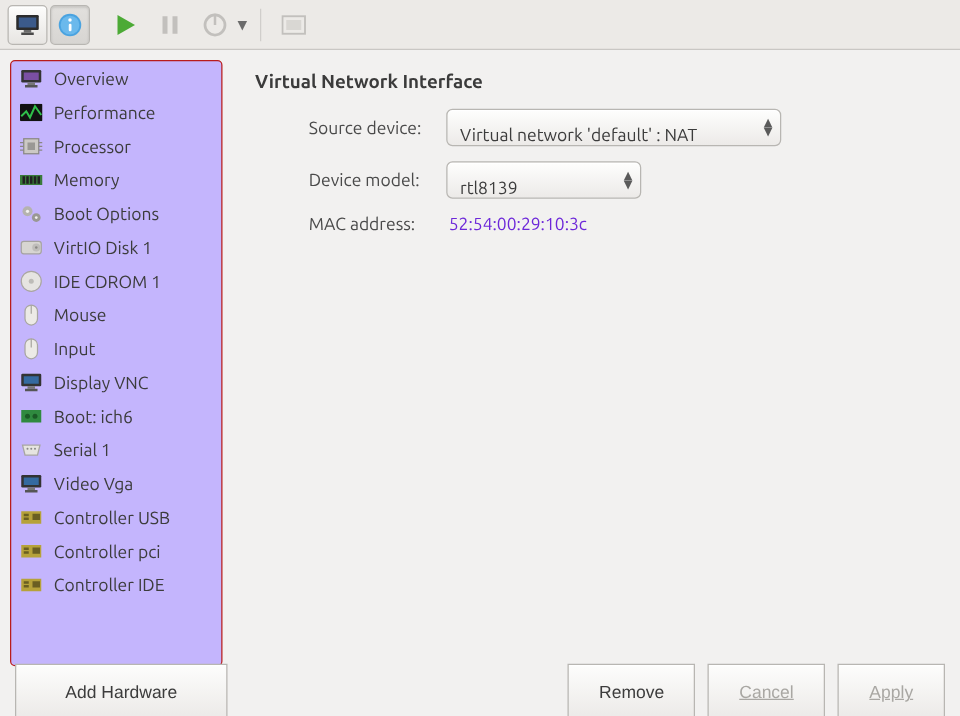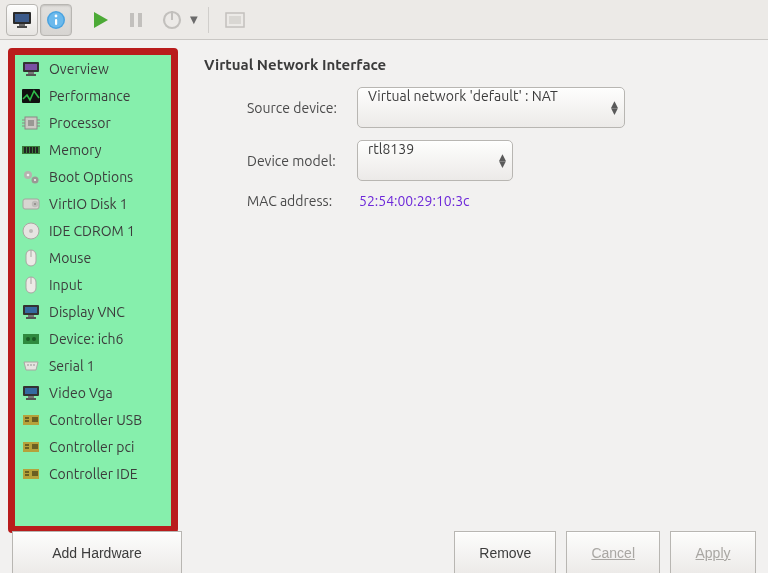--- a/index.html
+++ b/index.html
@@ -50,22 +50,22 @@
     height: 493px;
   }
   .sidebar-wrap {
     width: 186px;
     padding: 8px 8px 0 8px;
     display:flex; flex-direction:column;
     gap:8px;
   }
   .sidebar {
     flex:1;
-    border:7px solid #b91c1c;
-    background:#86efac;
+    border:1px solid #b91c1c;
+    background:#c4b5fd;
     border-radius:4px;
     overflow:auto;
   }
   .srow {
     display:flex; align-items:center;
     height:27px;
     padding:0 8px 0 6px;
     gap:8px;
     cursor:pointer;
   }
@@ -94,22 +94,22 @@
   .frow .flabel {
     width:110px;
     text-align:left;
     color:#4a4a4a;
   }
   .combo {
     position:relative;
     border:1px solid #b8b6b2;
     border-radius:5px;
     background:linear-gradient(#fefefd,#eceae8);
-    height:41px;
-    display:flex; align-items:flex-start;
+    height:30px;
+    display:flex; align-items:flex-end;
     padding:0 28px 0 10px;
     cursor:pointer;
     box-shadow: inset 0 1px 0 #fff;
   }
   .combo .spinner {
     position:absolute; right:6px; top:50%; transform:translateY(-50%);
     font-size:9px; color:#5a5a5a; line-height:7px;
     display:flex; flex-direction:column;
   }
   .static-val { padding-left:2px; color:#6d28d9; }
@@ -332,21 +332,21 @@
       </div>
 
       <div class="srow">
         <span class="ico">
             <svg width="18" height="14">
               <rect x="1" y="2" width="16" height="10" fill="#2f8a3f"></rect>
               <circle cx="6" cy="7" r="2" fill="#1a5a26"></circle>
               <circle cx="12" cy="7" r="2" fill="#1a5a26"></circle>
             </svg>
           </span>
-        <span class="lbl">Device: ich6</span>
+        <span class="lbl">Boot: ich6</span>
       </div>
 
       <div class="srow">
         <span class="ico">
             <svg width="18" height="12">
               <path d="M2 2 L16 2 L14 10 L4 10 Z" fill="#e6e4e0" stroke="#a8a6a2"></path>
               <circle cx="6" cy="5" r="0.8" fill="#888"></circle>
               <circle cx="9" cy="5" r="0.8" fill="#888"></circle>
               <circle cx="12" cy="5" r="0.8" fill="#888"></circle>
             </svg>

